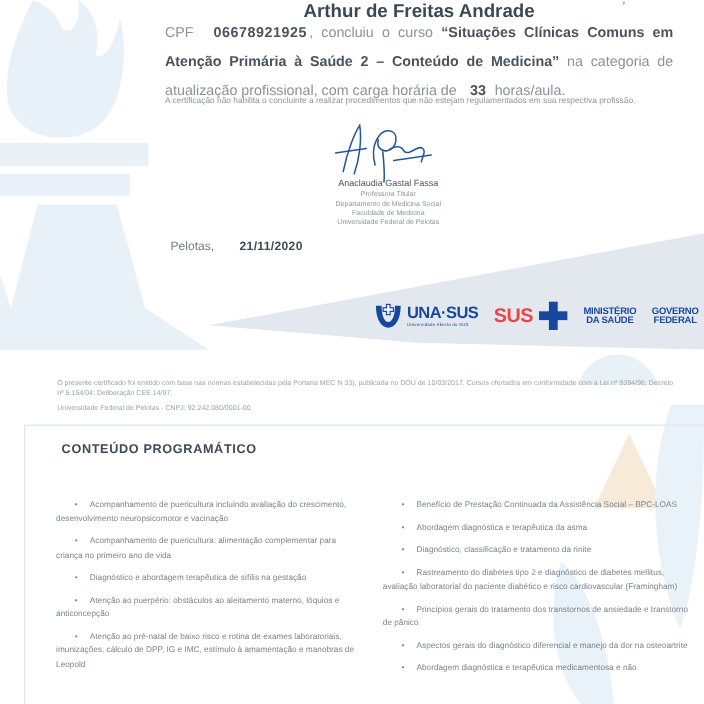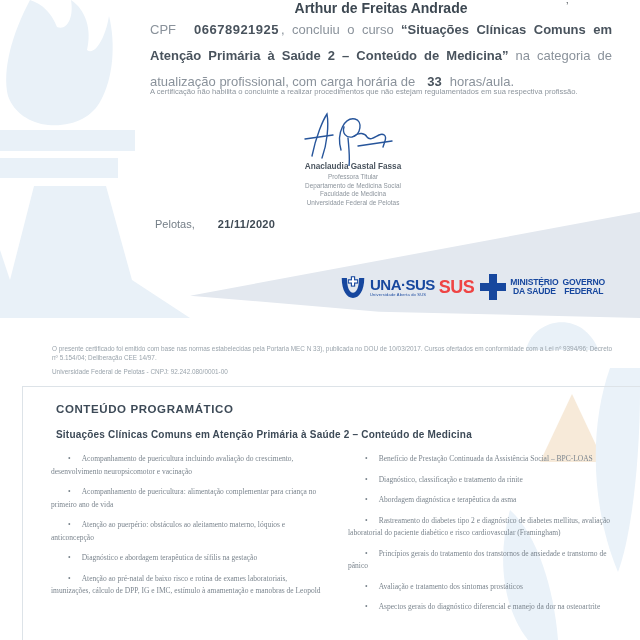--- a/index.html
+++ b/index.html
@@ -13,46 +13,46 @@
 
   
   #torch-watermark{left:0;top:0;z-index:1;}
   #right-watermark{left:488px;top:310px;z-index:1;}
 
   
   .stray-mark{left:566px;top:0px;font-size:11px;color:#555b61;z-index:5;}
 
   
   .recipient{left:150px;top:0px;width:462px;text-align:center;
-    font-size:14px;font-weight:bold;color:#3d4852;z-index:5;}
+    font-size:17px;font-weight:bold;color:#3d4852;z-index:5;}
   .cert-paragraph{left:150px;top:17px;width:462px;text-align:justify;
     font-size:13px;line-height:26px;color:#8a929b;z-index:5;}
   .cert-paragraph .dark{color:#49535d;font-weight:bold;}
   .cpf-num{margin-left:18px;margin-right:2px;letter-spacing:.5px;}
   .hours-num{margin-left:12px;margin-right:8px;}
   .disclaimer{left:150px;top:87px;width:470px;font-size:7.6px;color:#8d959d;z-index:5;}
 
   
   #signature-svg{left:296px;top:108px;z-index:5;}
   .signer-block{left:253px;top:162px;width:200px;text-align:center;z-index:5;}
-  .signer-name{font-size:8.2px;font-weight:bold;color:#4a545e;margin-bottom:2px;}
+  .signer-name{font-size:8.2px;font-weight:normal;color:#4a545e;margin-bottom:2px;}
   .signer-line{font-size:6.4px;line-height:8.6px;color:#8d959d;}
 
   
   .place-date{left:155px;top:218px;z-index:5;font-size:11px;color:#747e87;}
   .date-value{font-weight:bold;color:#3f4a54;margin-left:23px;letter-spacing:.3px;}
 
   
   .band{left:190px;top:212px;width:450px;height:106px;background:#e3e8ef;z-index:2;
     -webkit-clip-path:polygon(100% 0%,100% 100%,42% 94%,0% 79%);
     clip-path:polygon(100% 0%,100% 100%,42% 94%,0% 79%);}
 
   
   .logos-row{left:340px;top:266px;width:280px;height:42px;z-index:5;
-    display:flex;align-items:center;gap:4px;}
+    display:flex;align-items:center;gap:14px;}
   .logo-group{display:flex;align-items:center;}
   .unasus-text{margin-left:4px;line-height:1;}
   .unasus-name{font-size:15px;font-weight:bold;color:#17479e;letter-spacing:-0.5px;}
   .unasus-tagline{font-size:4px;color:#17479e;margin-top:1px;letter-spacing:.2px;}
   .sus-name{font-size:18px;font-weight:bold;color:#ef4444;margin-right:6px;letter-spacing:-0.5px;}
   .gov-text{font-size:8.6px;font-weight:bold;color:#17479e;text-align:center;line-height:9.5px;letter-spacing:-0.2px;}
 
   
   .legal-note{left:52px;top:344px;width:565px;font-size:6.4px;line-height:9px;color:#9aa4ac;z-index:5;}
   .issuer-line{left:52px;top:368px;width:400px;font-size:6.4px;color:#9aa4ac;z-index:5;}
@@ -62,21 +62,21 @@
     border:1px solid #dde3e8;background:transparent;z-index:4;}
   .program-heading{position:absolute;left:33px;top:16px;
     font-size:11.5px;font-weight:bold;color:#3d4a57;letter-spacing:.6px;}
   .program-course{position:absolute;left:33px;top:42px;width:560px;
     font-size:10px;font-weight:bold;color:#3d4a57;letter-spacing:.2px;}
   .columns{position:absolute;left:28px;top:66px;width:596px;display:flex;gap:25px;}
   .col{width:272px;}
   .col.right{width:280px;}
   ul.bullets{margin:0;padding:0;list-style:none;}
   .bullet-item{font-size:7.5px;line-height:12.5px;color:#7b858e;
-    text-indent:17px;margin-bottom:8px;font-family:Liberation Serif, serif;}
+    text-indent:17px;margin-bottom:8px;}
   .bullet-item .dot{margin-right:11px;color:#7b858e;}
 </style>
 </head>
 <body>
 
 <svg id="torch-watermark" class="abs" width="200" height="330" viewBox="0 0 200 330">
   <g fill="#e9f1f8">
     <path d="M30,0 C12,34 2,70 8,96 C14,113 30,123 48,125 C72,127 92,118 101,100 C113,79 116,44 109,16 C105,40 94,56 87,50 C92,30 86,10 71,0 C74,18 67,31 57,27 C51,12 42,4 30,0 Z"></path>
     <rect x="0" y="130" width="135" height="21"></rect>
     <rect x="0" y="158" width="118" height="20"></rect>
@@ -167,47 +167,46 @@
       <div>FEDERAL</div>
     </div>
   </div>
 </div>
 
 <div class="abs legal-note">O presente certificado foi emitido com base nas normas estabelecidas pela Portaria MEC N 33), publicada no DOU de 10/03/2017. Cursos ofertados em conformidade com a Lei nº 9394/96; Decreto nº 5.154/04; Deliberação CEE 14/97.</div>
 <div class="abs issuer-line">Universidade Federal de Pelotas - CNPJ: 92.242.080/0001-00</div>
 
 <div class="abs program-card">
   <div class="program-heading">CONTEÚDO PROGRAMÁTICO</div>
-  <div class="program-course">Situações Clínicas Comuns em Atenção Primária à Saúde 2 – Conteúdo de Medicina</div>
   <div class="columns">
     <ul class="bullets col">
 
         <li class="bullet-item"><span class="dot">•</span><span>Acompanhamento de puericultura incluindo avaliação do crescimento, desenvolvimento neuropsicomotor e vacinação</span></li>
 
         <li class="bullet-item"><span class="dot">•</span><span>Acompanhamento de puericultura: alimentação complementar para criança no primeiro ano de vida</span></li>
 
 
+        <li class="bullet-item"><span class="dot">•</span><span>Diagnóstico e abordagem terapêutica de sífilis na gestação</span></li>
+
         <li class="bullet-item"><span class="dot">•</span><span>Atenção ao puerpério: obstáculos ao aleitamento materno, lóquios e anticoncepção</span></li>
-
-        <li class="bullet-item"><span class="dot">•</span><span>Diagnóstico e abordagem terapêutica de sífilis na gestação</span></li>
 
         <li class="bullet-item"><span class="dot">•</span><span>Atenção ao pré-natal de baixo risco e rotina de exames laboratoriais, imunizações, cálculo de DPP, IG e IMC, estímulo à amamentação e manobras de Leopold</span></li>
 
       </ul>
     <ul class="bullets col right">
 
         <li class="bullet-item"><span class="dot">•</span><span>Benefício de Prestação Continuada da Assistência Social – BPC-LOAS</span></li>
 
+        <li class="bullet-item"><span class="dot">•</span><span>Abordagem diagnóstica e terapêutica da asma</span></li>
+
         <li class="bullet-item"><span class="dot">•</span><span>Diagnóstico, classificação e tratamento da rinite</span></li>
 
-        <li class="bullet-item"><span class="dot">•</span><span>Abordagem diagnóstica e terapêutica da asma</span></li>
-
         <li class="bullet-item"><span class="dot">•</span><span>Rastreamento do diabetes tipo 2 e diagnóstico de diabetes mellitus, avaliação laboratorial do paciente diabético e risco cardiovascular (Framingham)</span></li>
 
         <li class="bullet-item"><span class="dot">•</span><span>Princípios gerais do tratamento dos transtornos de ansiedade e transtorno de pânico</span></li>
 
-        <li class="bullet-item"><span class="dot">•</span><span>Avaliação e tratamento dos sintomas prostáticos</span></li>
 
         <li class="bullet-item"><span class="dot">•</span><span>Aspectos gerais do diagnóstico diferencial e manejo da dor na osteoartrite</span></li>
 
+        <li class="bullet-item"><span class="dot">•</span><span>Abordagem diagnóstica e terapêutica medicamentosa e não</span></li>
       </ul>
   </div>
 </div>
 
 </body></html>

